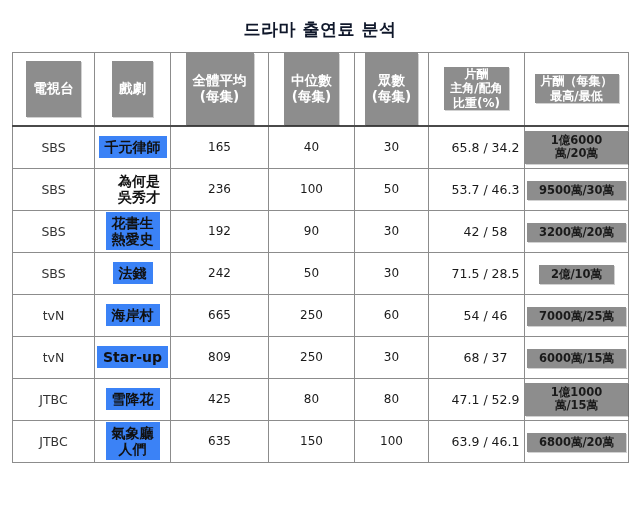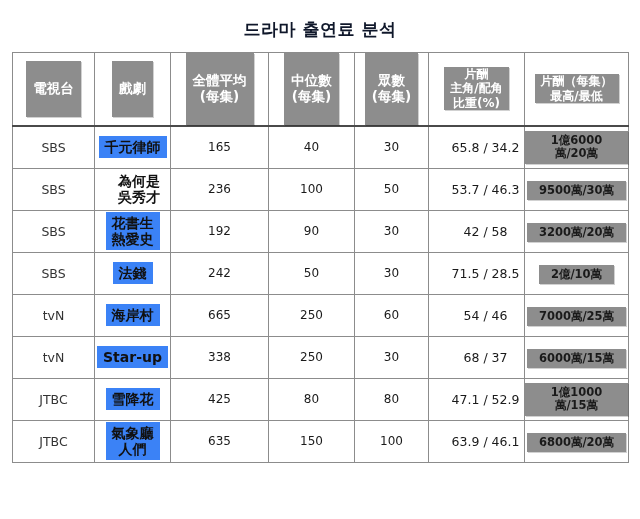--- a/index.html
+++ b/index.html
@@ -198,21 +198,21 @@
         <td><span class="dchip">海岸村</span></td>
         <td class="num">665</td>
         <td class="num">250</td>
         <td class="num">60</td>
         <td class="ratio">54 / 46</td>
         <td><span class="chip ratio">7000萬/25萬</span></td>
       </tr>
       <tr>
         <td class="net">tvN</td>
         <td><span class="dchip">Star-up</span></td>
-        <td class="num">338</td>
+        <td class="num">809</td>
         <td class="num">250</td>
         <td class="num">30</td>
         <td class="ratio">68 / 37</td>
         <td><span class="chip ratio">6000萬/15萬</span></td>
       </tr>
       <tr>
         <td class="net">JTBC</td>
         <td><span class="dchip">雪降花</span></td>
         <td class="num">425</td>
         <td class="num">80</td>

